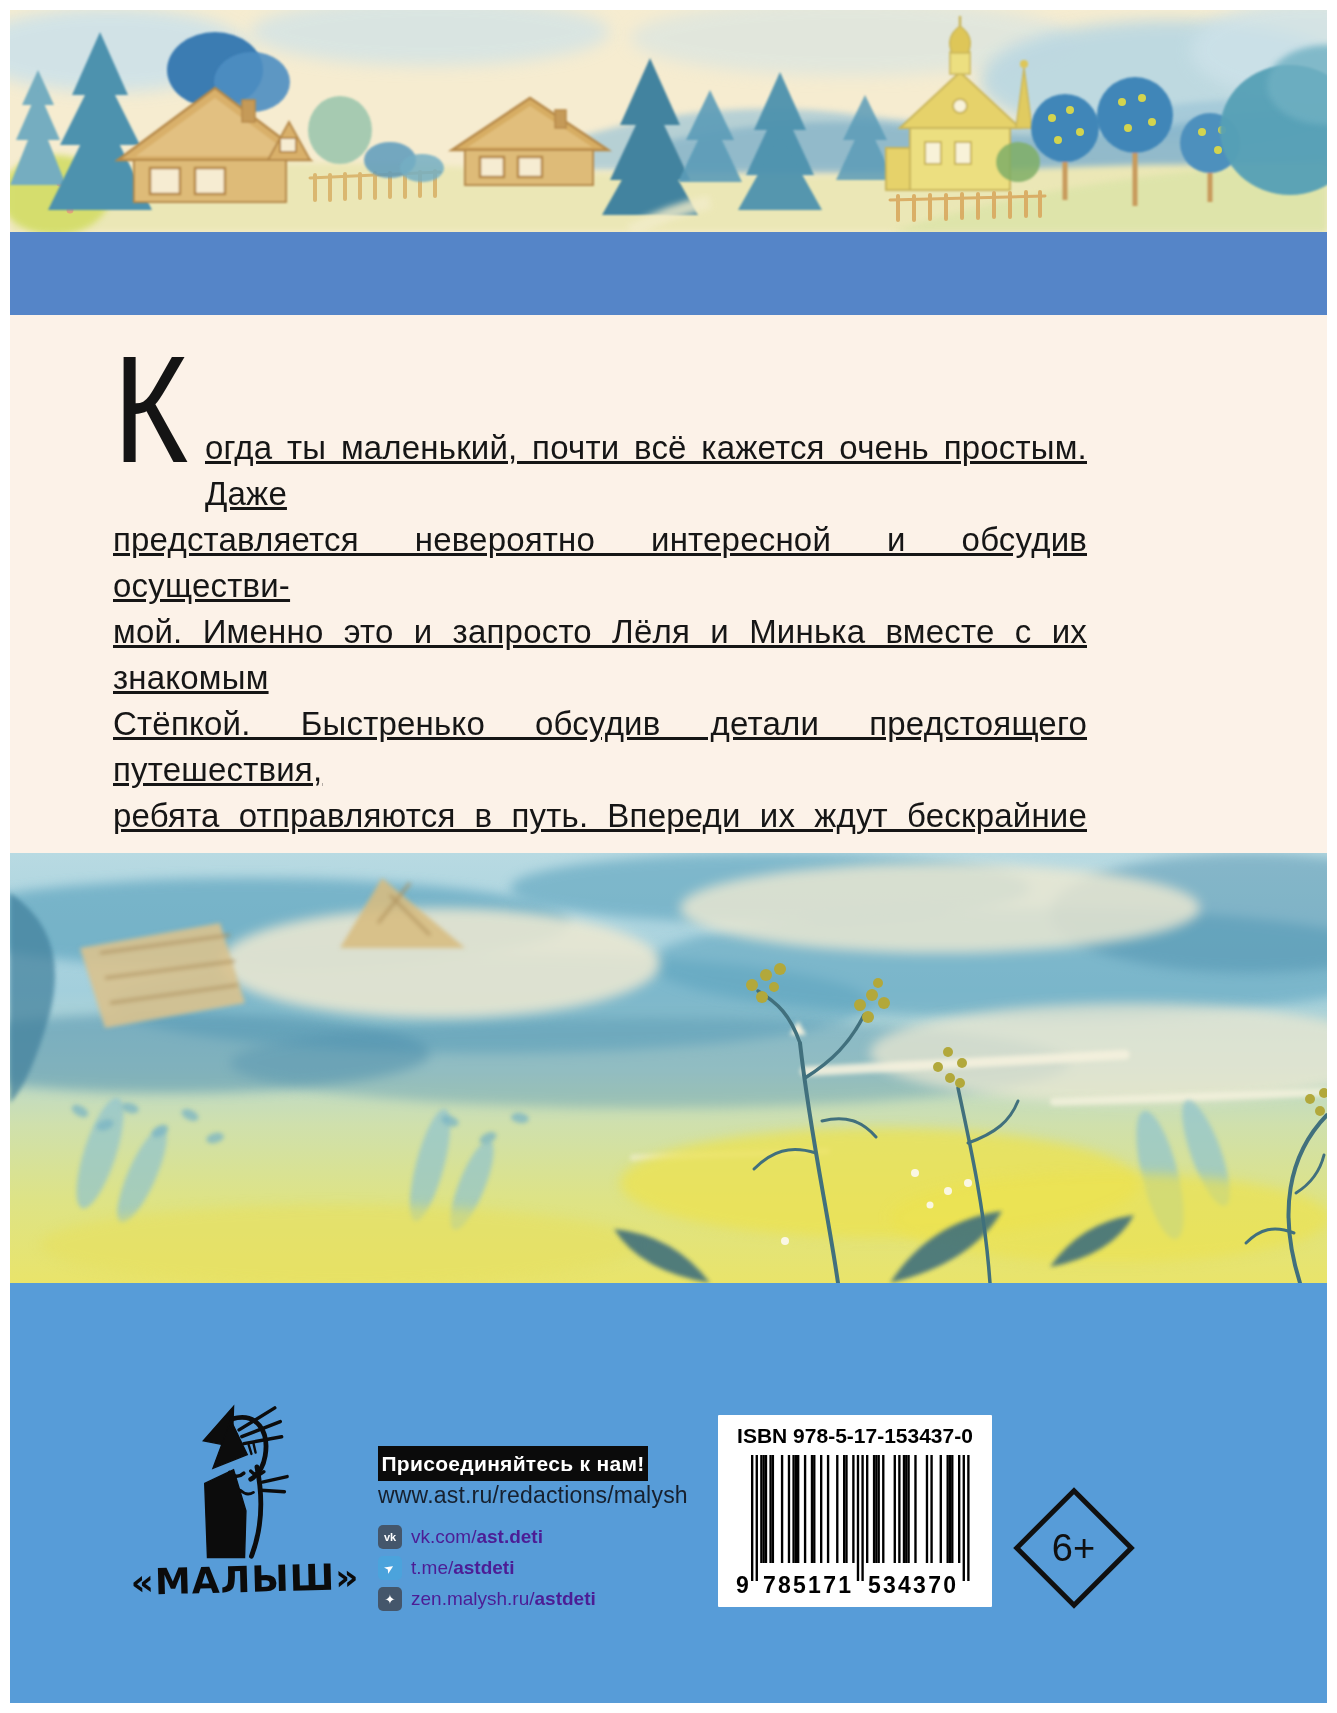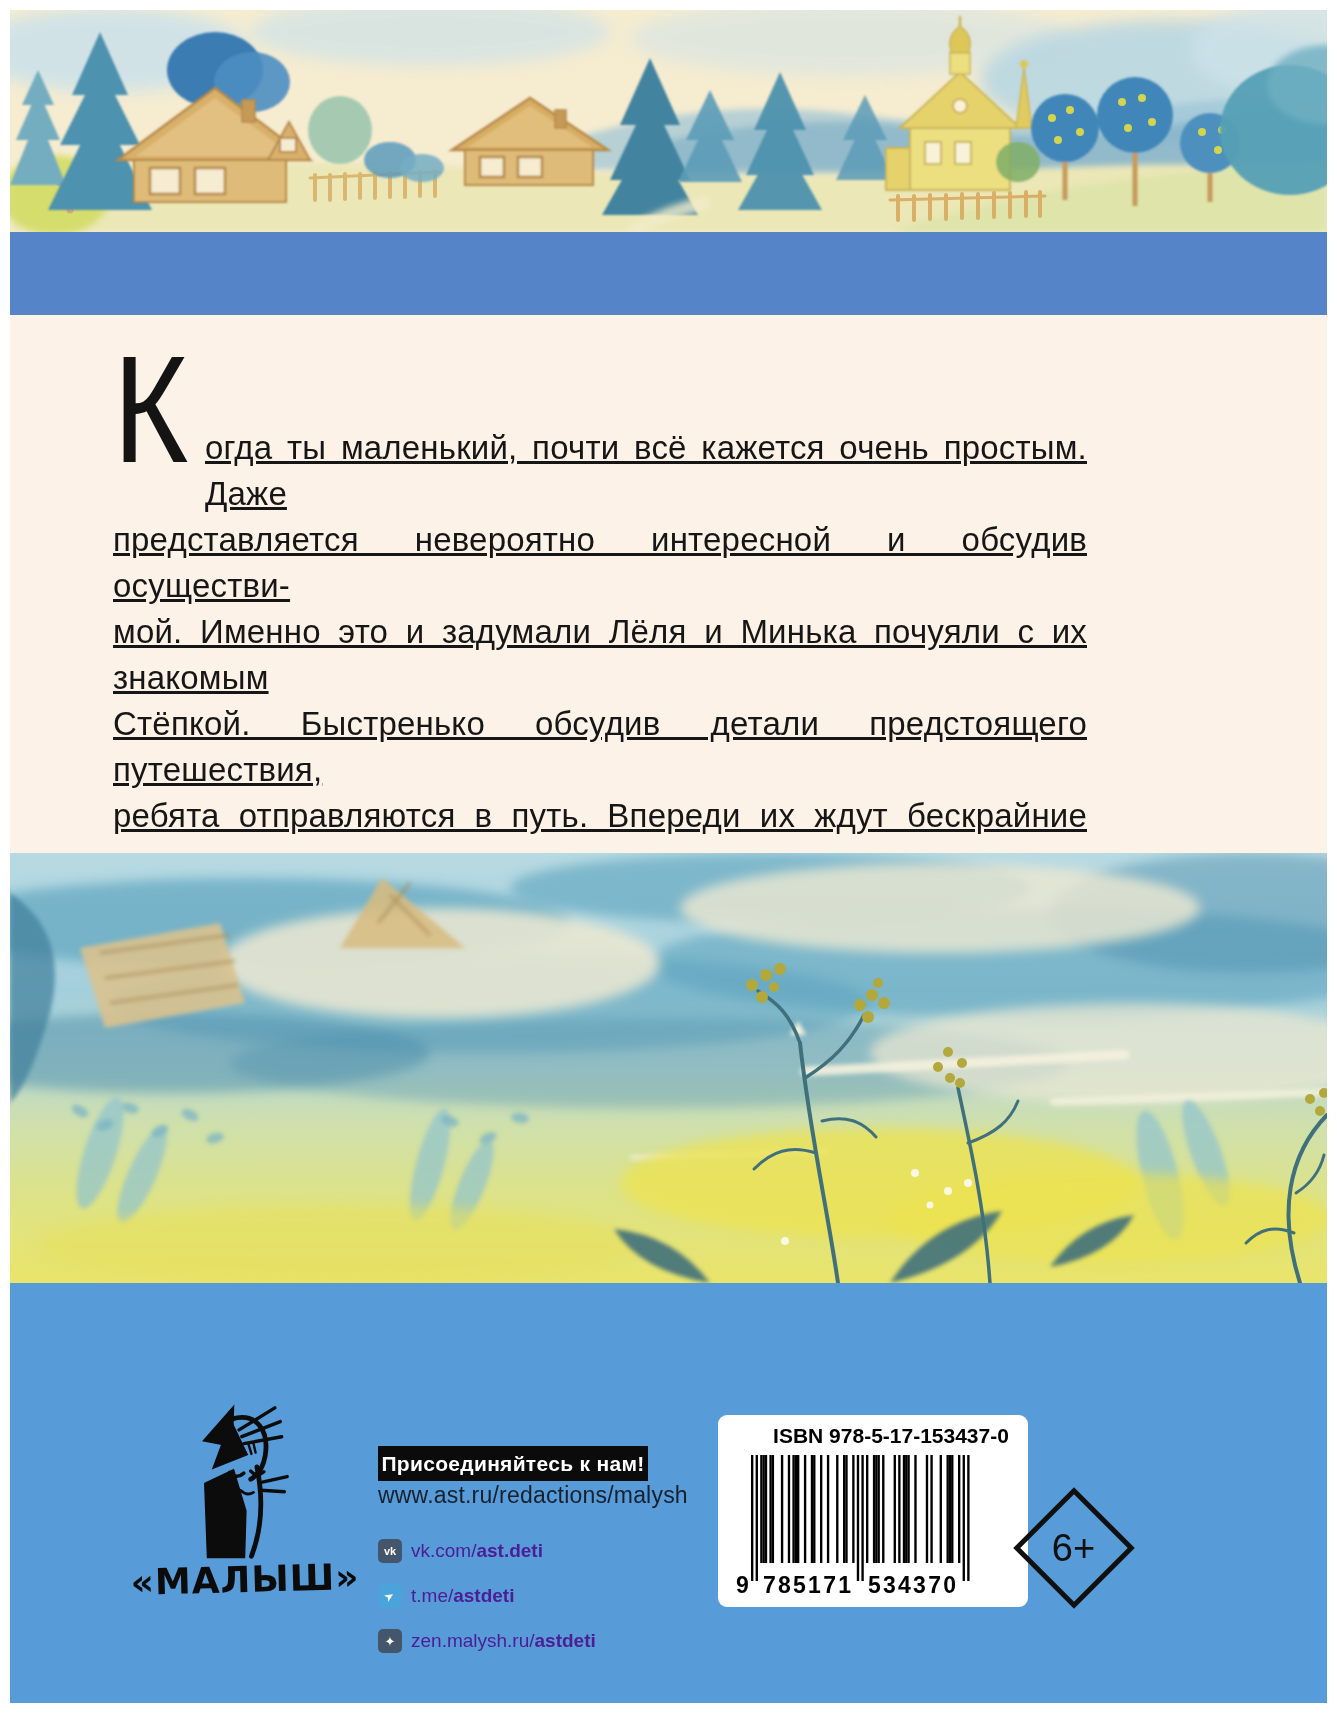--- a/index.html
+++ b/index.html
@@ -28,32 +28,32 @@
   
   .malysh-logo { position:absolute; left:150px; top:118px; width:165px; height:158px; }
   .malysh-name { position:absolute; left:100px; top:276px; width:270px; text-align:center;
                  font-family:"DejaVu Sans", sans-serif; font-weight:800; font-size:36px;
                  color:#0b0b0b; letter-spacing:1px; transform:rotate(-1.5deg); }
   .links-col { position:absolute; left:368px; top:163px; width:330px; }
   .join-banner { width:270px; height:35px; line-height:35px; background:#0b0b0b; color:#ffffff;
                  font-weight:700; font-size:21px; text-align:center; letter-spacing:.3px; }
   .site-url { margin-top:1px; font-size:23px; font-weight:400; color:#16202e; letter-spacing:.2px; }
   .socials { margin-top:15px; display:flex; flex-direction:column; gap:5px; }
-  .social-row { display:flex; align-items:center; gap:9px; height:26px;margin-top:14px; }
+  .social-row { display:flex; align-items:center; gap:9px; height:26px; }
   .si { width:24px; height:24px; border-radius:5px; display:flex; align-items:center;
         justify-content:center; color:#fff; flex:0 0 auto; }
   .si-vk { background:#44566b; font-weight:800; font-size:11px; letter-spacing:0; }
   .si-tg { background:#4ba3dc; }
   .si-tg span { display:inline-block; transform:rotate(-32deg) translateX(-1px); font-size:12px; }
   .si-zen { background:#44566b; font-size:13px; }
   .social-label { font-size:19px; color:#4c1d95; }
   .social-label b { font-weight:800; }
 
   .isbn-box { position:absolute; left:708px; top:132px; width:274px; height:192px;
-              background:#ffffff; border-radius:9px;padding-left:36px; }
+              background:#ffffff; border-radius:1px; }
   .isbn-label { margin-top:9px; text-align:center; font-size:21px; font-weight:700;
                 color:#000; letter-spacing:0; }
   .isbn-box svg { position:absolute; left:17px; top:40px; }
   .bcd { font-family:"Liberation Sans", sans-serif; font-size:23px; font-weight:700; fill:#000; }
 
   .age-badge { position:absolute; left:1008px; top:209px; width:112px; height:112px;
                display:flex; align-items:center; justify-content:center; }
   .age-diamond { width:76px; height:76px; border:5px solid #101010; transform:rotate(45deg);
                  display:flex; align-items:center; justify-content:center; }
   .age-label { transform:rotate(-45deg); font-size:38px; color:#101010; font-weight:500; }
@@ -209,21 +209,21 @@
   </div>
 
   <div class="band band-blue-top"></div>
 
   <div class="band band-annotation">
     <div class="ann-wrap">
       <span class="dropcap">К</span>
       <div class="ann-lines">
         <div class="ann-line first">огда ты маленький, почти всё кажется очень простым. Даже</div>
         <div class="ann-line">представляется невероятно интересной и обсудив осуществи-</div>
-        <div class="ann-line">мой. Именно это и задумали Лёля и Минька почуяли с их знакомым</div>
+        <div class="ann-line">мой. Именно это и запросто Лёля и Минька вместе с их знакомым</div>
         <div class="ann-line">Стёпкой. Быстренько обсудив детали предстоящего путешествия,</div>
         <div class="ann-line">ребята отправляются в путь. Впереди их ждут бескрайние леса,</div>
         <div class="ann-line">безводные пустыни и островерхие горы... Да только вскоре Лёля</div>
         <div class="ann-line">и Минька почуяли неладное и передумали путешествовать,</div>
         <div class="ann-line last">но было уже поздно.</div>
       </div>
     </div>
   </div>
 
   <div class="band band-middle-illustration">

